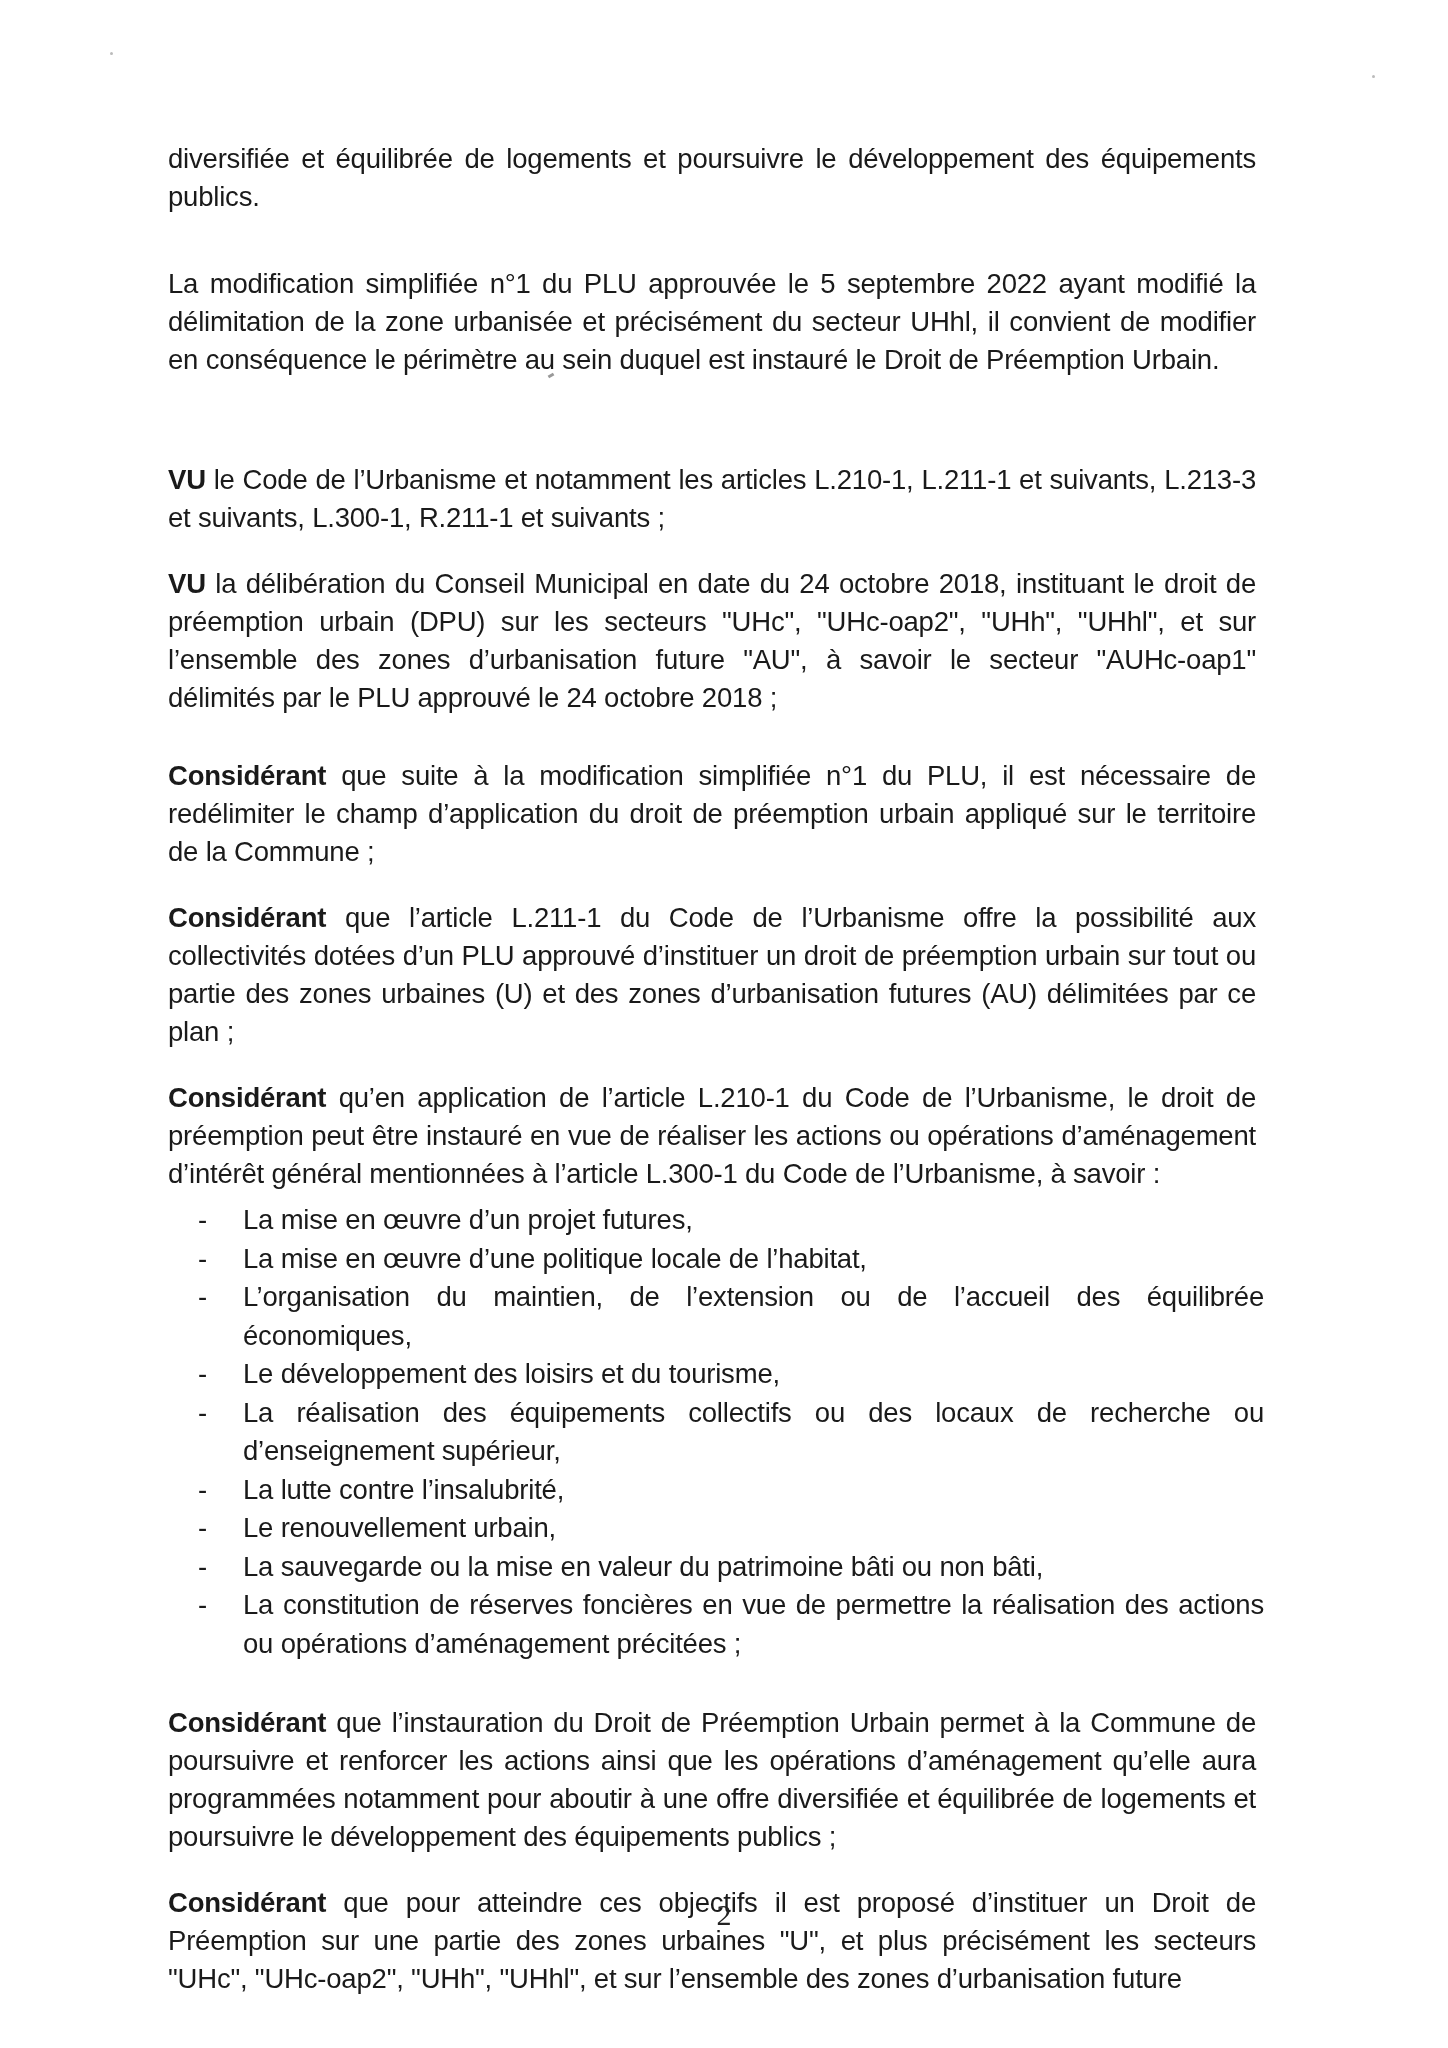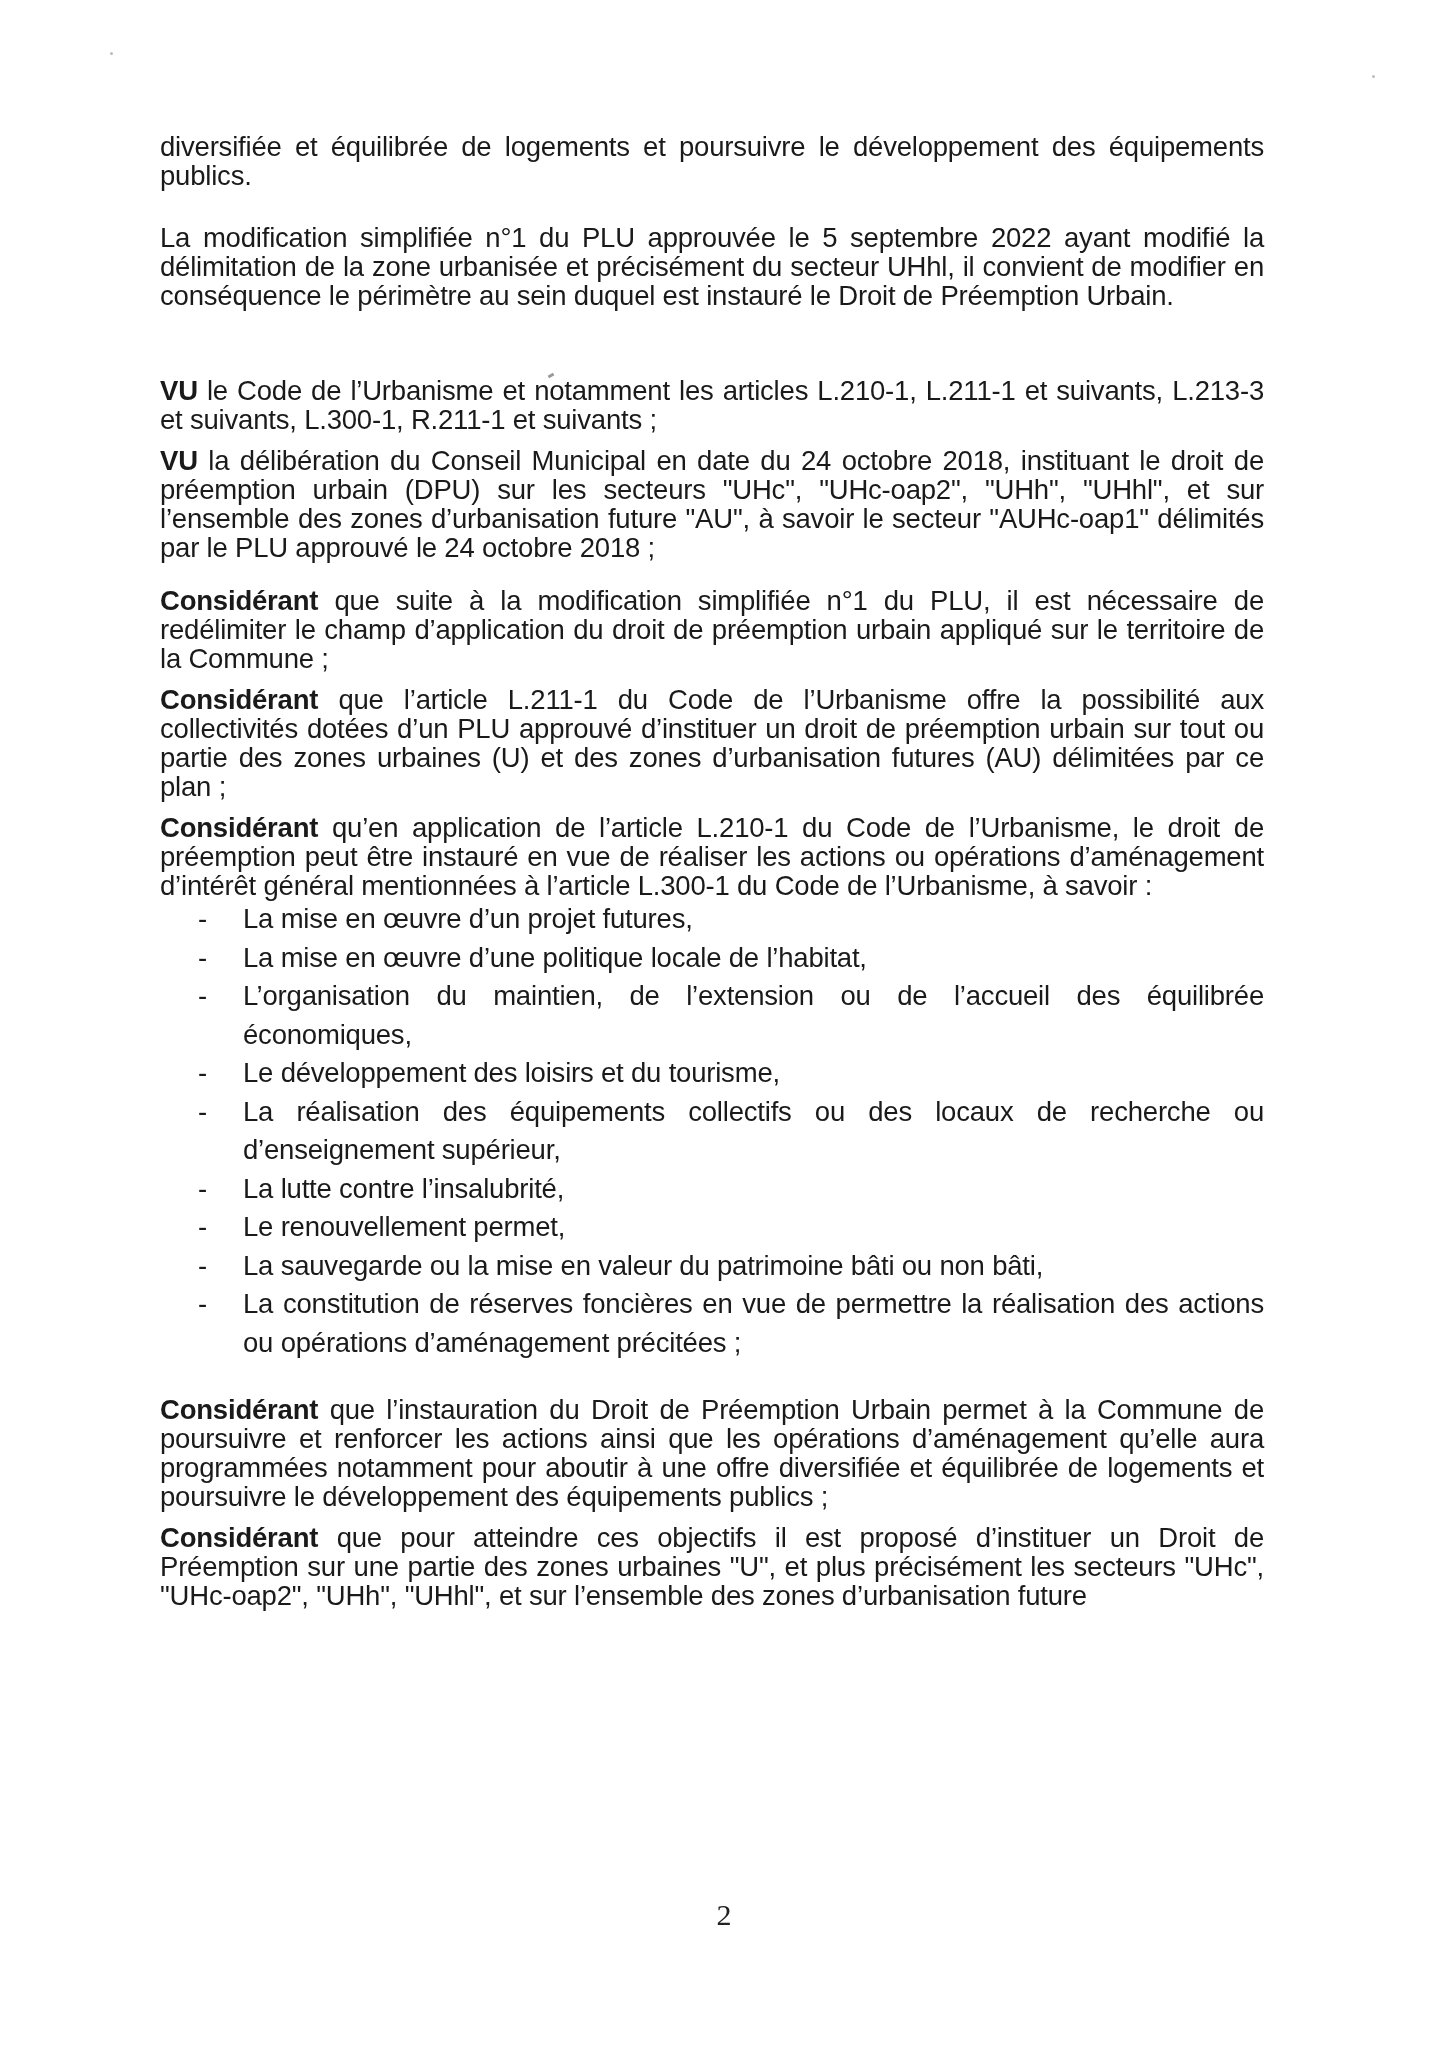--- a/index.html
+++ b/index.html
@@ -1,19 +1,19 @@
 <!DOCTYPE html>
 <html><head>
   <meta charset="utf-8">
   <style>
     html, body { margin: 0; padding: 0; background: #ffffff; }
     body { width: 1448px; height: 2048px; position: relative; overflow: hidden;
            font-family: "Liberation Sans", sans-serif; color: #1a1a1a; }
     .page { position: absolute; left: 160px; top: 132px; width: 1104px; }
-    .p { font-size: 27.5px; line-height: 29px; text-align: justify; margin: 0; letter-spacing: -0.2px; }
+    .p { font-size: 27.5px; line-height: 38px; text-align: justify; margin: 8px; letter-spacing: -0.2px; }
     .p b { font-weight: bold; }
     .gap-lg { height: 33px; }
     .gap-xl { height: 66px; }
     .gap-sm { height: 12px; }
     .list { list-style: none; margin: 0; padding: 0; }
     .list li { position: relative; padding-left: 83px; font-size: 27.5px; line-height: 38.5px;
                text-align: justify; letter-spacing: -0.2px; }
     .list li .dash { position: absolute; left: 38px; top: 0; }
     .pagenum { position: absolute; left: 0; width: 1448px; top: 1898px; text-align: center;
                font-family: "Liberation Serif", serif; font-size: 30px; color: #222; }
@@ -46,21 +46,21 @@
   <div class="gap-sm"></div>
   <p class="p"><b>Considérant</b><span> qu’en application de l’article L.210-1 du Code de l’Urbanisme, le droit de préemption peut être instauré en vue de réaliser les actions ou opérations d’aménagement d’intérêt général mentionnées à l’article L.300-1 du Code de l’Urbanisme, à savoir :</span></p>
 
   <ul class="list">
     <li><span class="dash">-</span><span>La mise en œuvre d’un projet futures,</span></li>
     <li><span class="dash">-</span><span>La mise en œuvre d’une politique locale de l’habitat,</span></li>
     <li><span class="dash">-</span><span>L’organisation du maintien, de l’extension ou de l’accueil des équilibrée économiques,</span></li>
     <li><span class="dash">-</span><span>Le développement des loisirs et du tourisme,</span></li>
     <li><span class="dash">-</span><span>La réalisation des équipements collectifs ou des locaux de recherche ou d’enseignement supérieur,</span></li>
     <li><span class="dash">-</span><span>La lutte contre l’insalubrité,</span></li>
-    <li><span class="dash">-</span><span>Le renouvellement permet,</span></li>
+    <li><span class="dash">-</span><span>Le renouvellement urbain,</span></li>
     <li><span class="dash">-</span><span>La sauvegarde ou la mise en valeur du patrimoine bâti ou non bâti,</span></li>
     <li><span class="dash">-</span><span>La constitution de réserves foncières en vue de permettre la réalisation des actions ou opérations d’aménagement précitées ;</span></li>
   </ul>
   <div class="gap-lg"></div>
 
   <p class="p"><b>Considérant</b><span> que l’instauration du Droit de Préemption Urbain permet à la Commune de poursuivre et renforcer les actions ainsi que les opérations d’aménagement qu’elle aura programmées notamment pour aboutir à une offre diversifiée et équilibrée de logements et poursuivre le développement des équipements publics ;</span></p>
   <div class="gap-sm"></div>
   <p class="p"><b>Considérant</b><span> que pour atteindre ces objectifs il est proposé d’instituer un Droit de Préemption sur une partie des zones urbaines "U", et plus précisément les secteurs "UHc", "UHc-oap2", "UHh", "UHhl", et sur l’ensemble des zones d’urbanisation future</span></p>
 </div>
 

